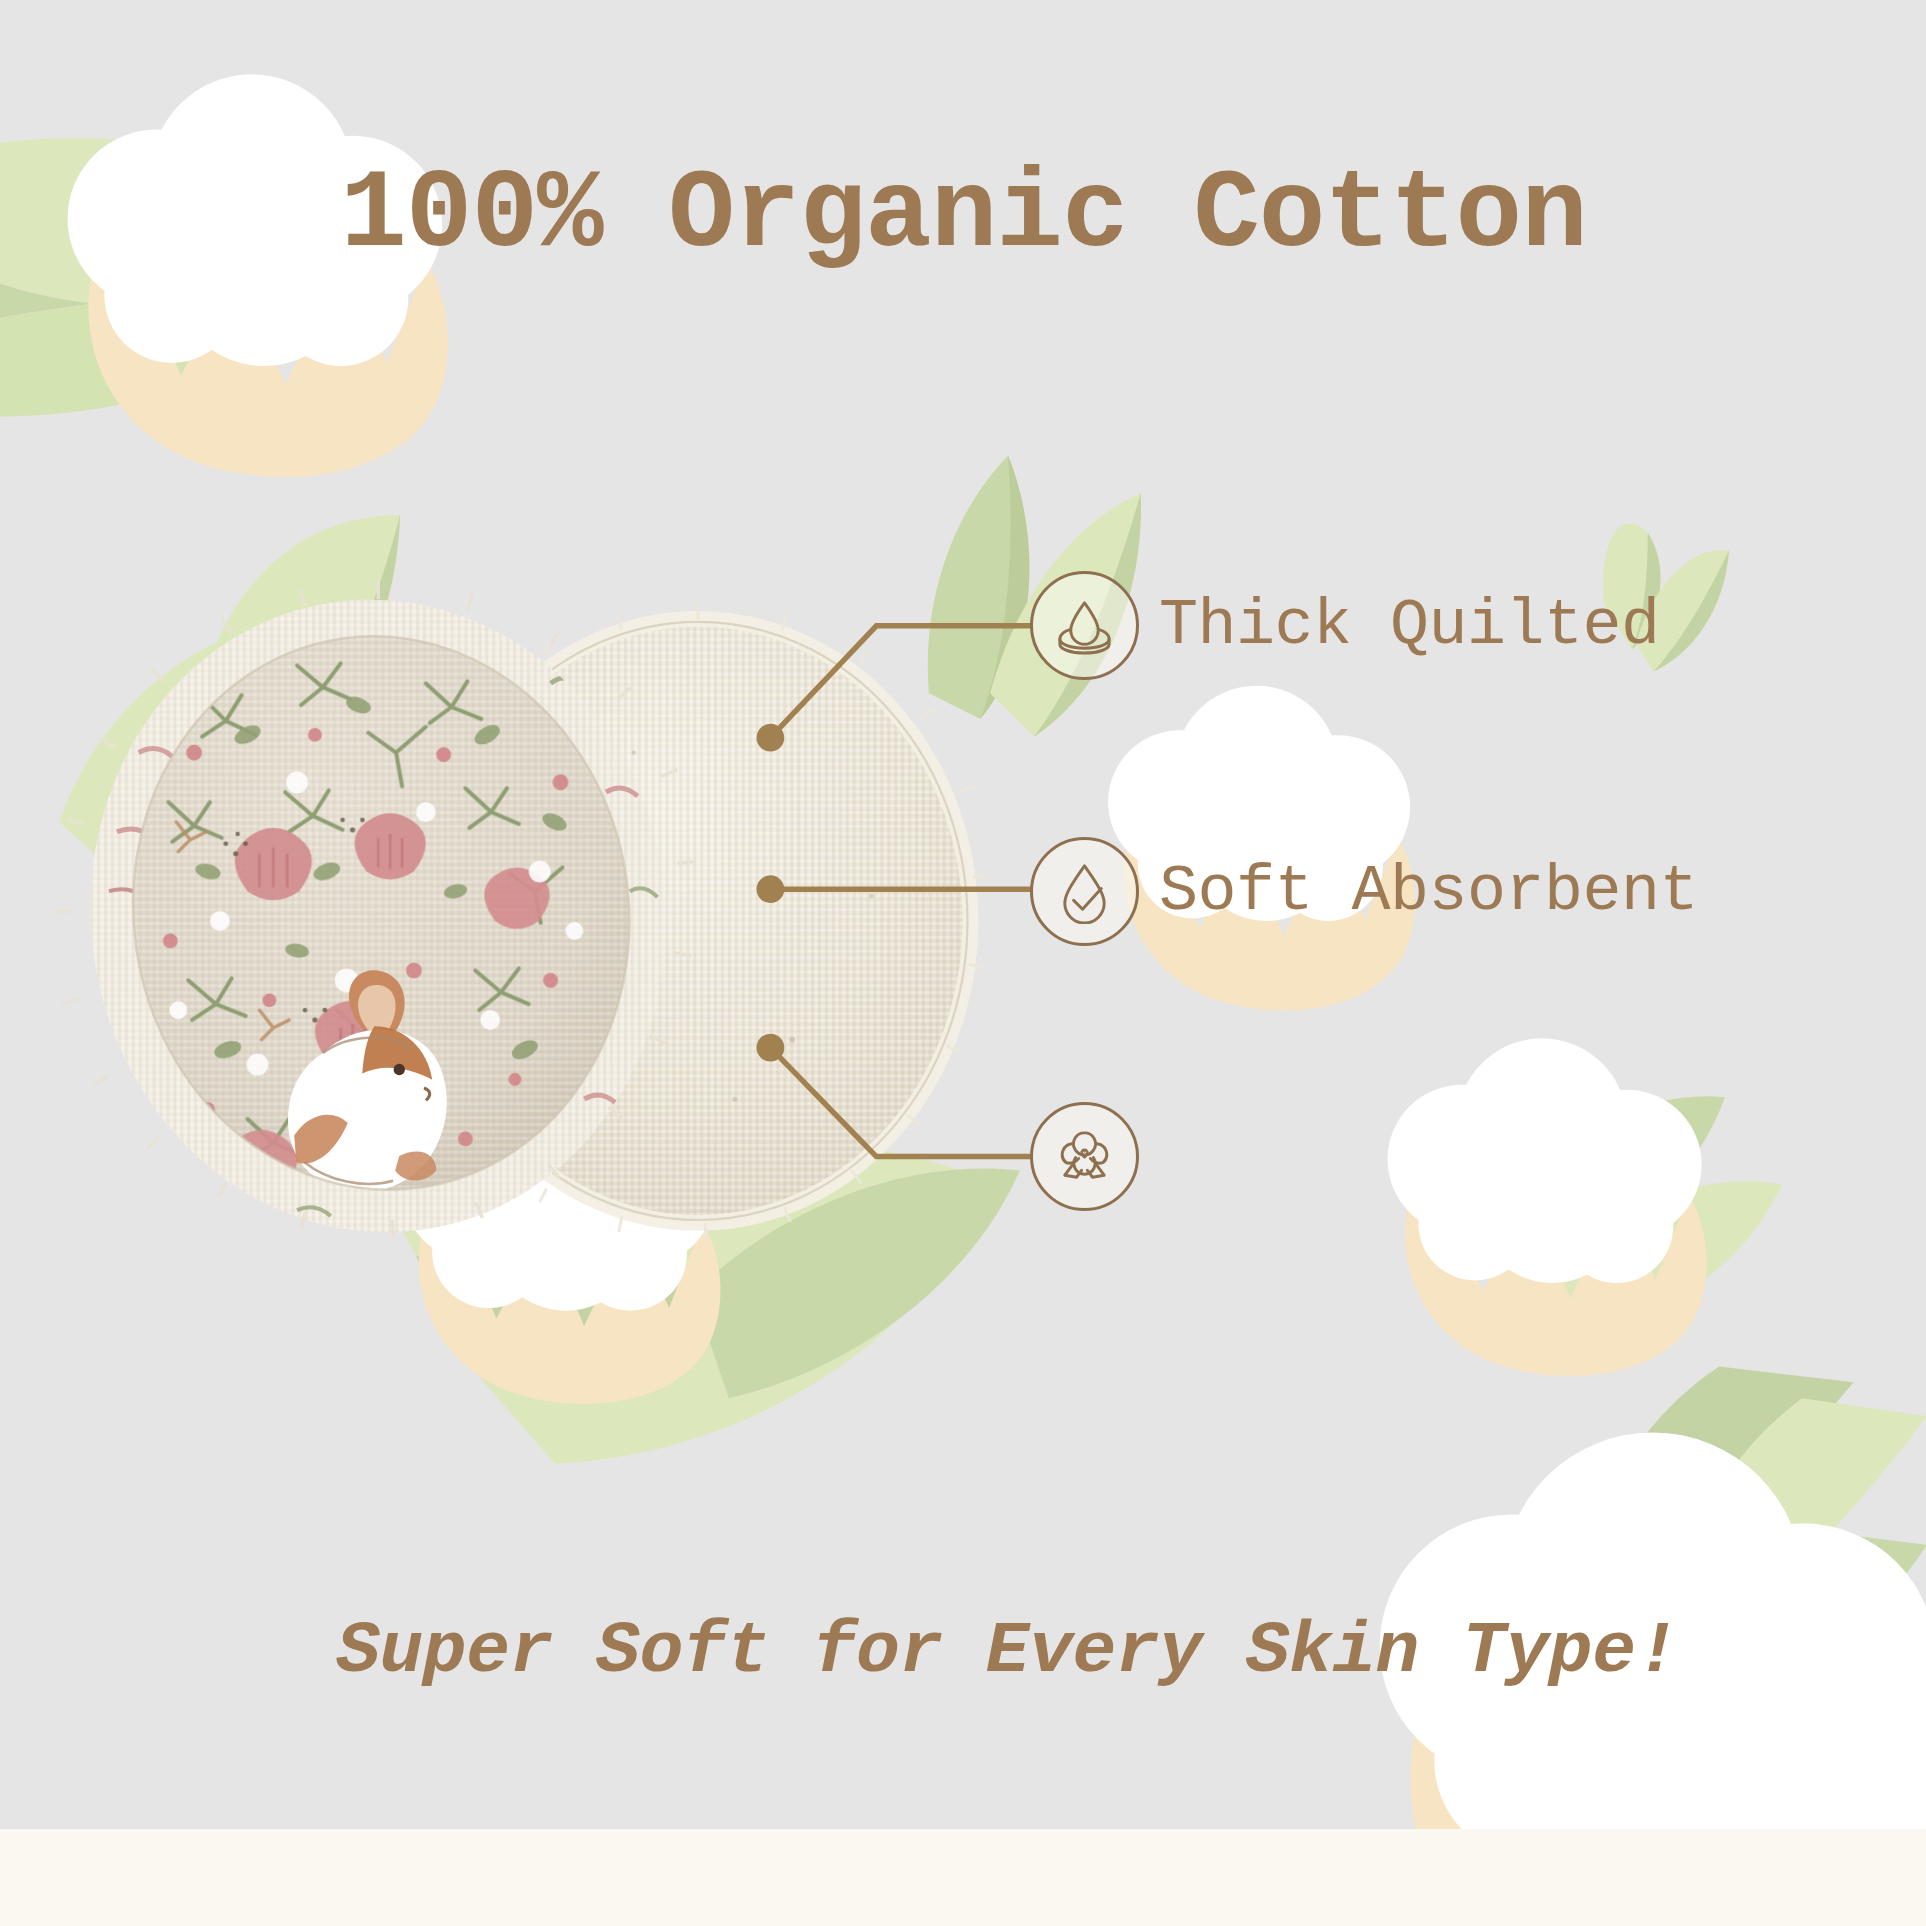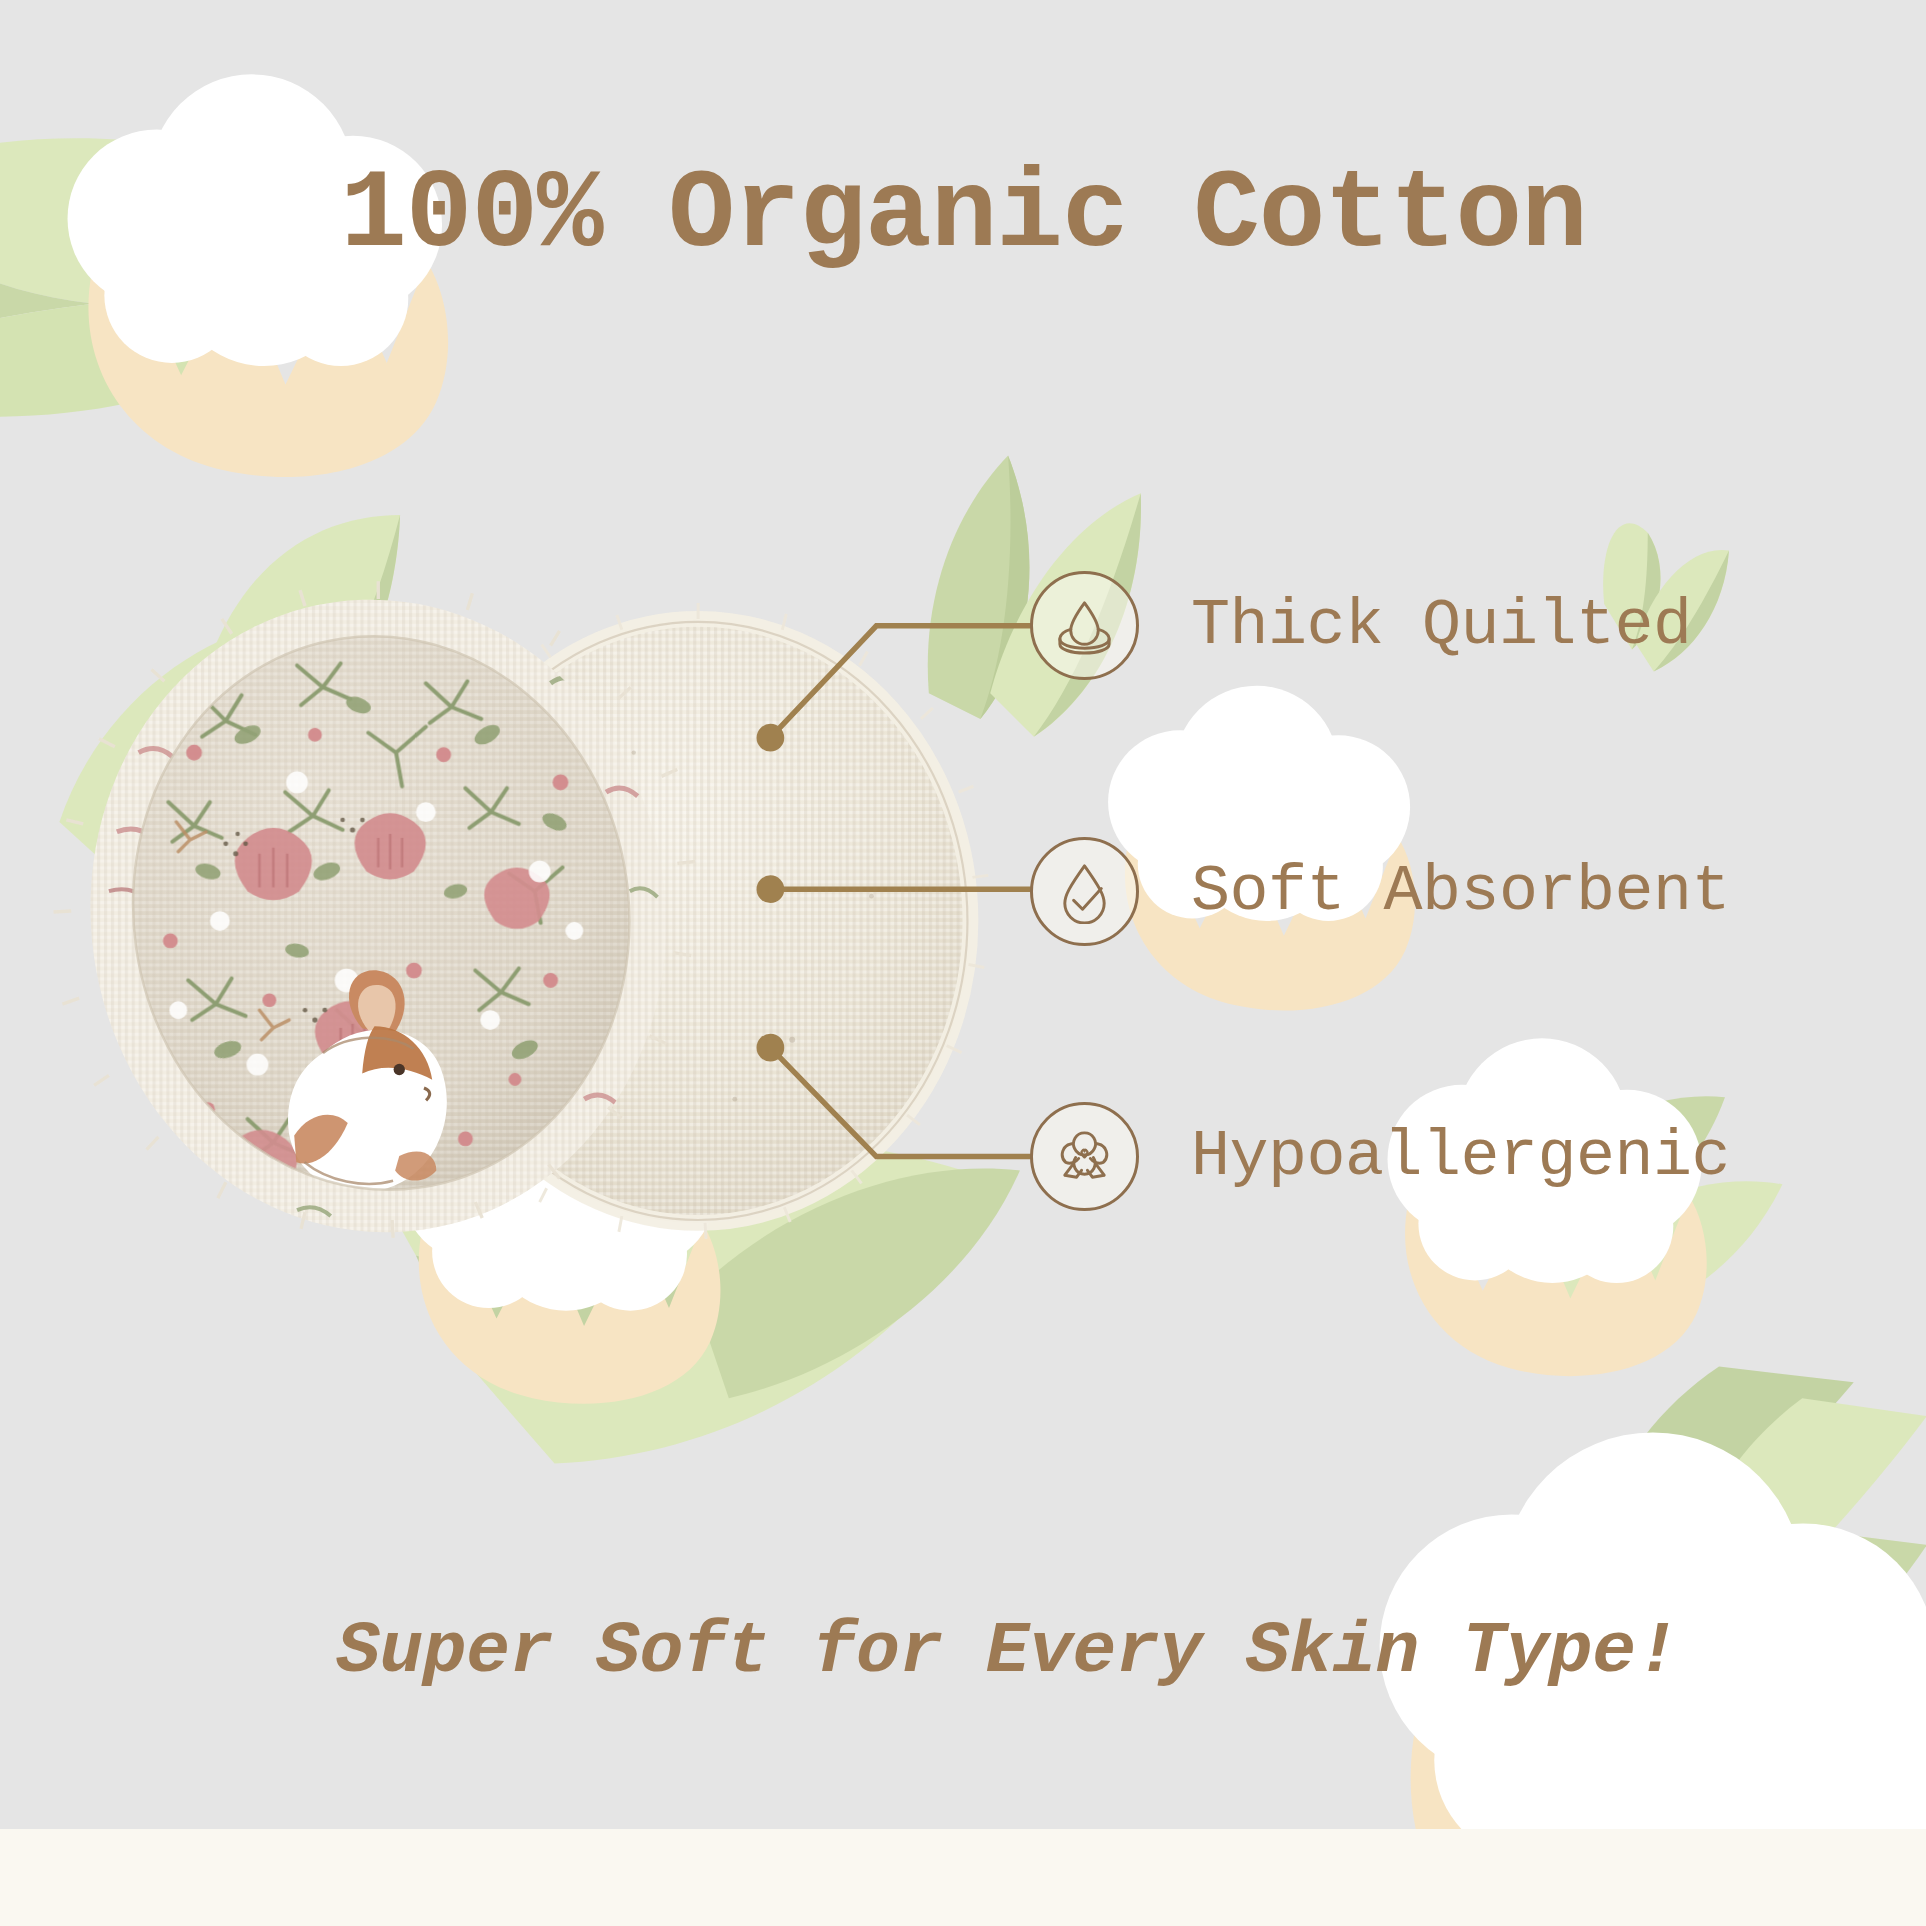--- a/index.html
+++ b/index.html
@@ -37,21 +37,21 @@
     letter-spacing: -0.5px;
     color: #9D7A54;
     z-index: 40;
     padding-left: 44px;
   }
 
   
   .feature {
     display: flex;
     align-items: center;
-    gap: 52px;
+    gap: 20px;
     z-index: 45;
   }
   .feature .badge {
     width: 103px; height: 103px;
     flex: 0 0 103px;
     border-radius: 50%;
     border: 3.5px solid #8E6F4E;
     background: rgba(250,248,241,0.55);
     display: flex; align-items: center; justify-content: center;
   }
@@ -422,19 +422,18 @@
           <path d="M46 20 a11 11 0 0 1 6 19 a11 11 0 0 1 -13 -4"></path>
           <path d="M24 34 a11 11 0 0 0 9 17 a11 11 0 0 0 9 -17"></path>
 
           <path d="M22 40 L 13 52 L 25 54 L 30 47"></path>
           <path d="M44 40 L 53 52 L 41 54 L 36 47"></path>
 
           <path d="M30 28 q3 -4 3 0 q0 -4 3 0 q0 4 -3 6 q-3 -2 -3 -6 Z" stroke-width="2.2"></path>
         </g>
       </svg>
     </div>
-    <div class="flabel">Hypoallergenic</div>
   </div>
 
   <div class="abs" id="tagline">Super Soft for Every Skin Type!</div>
 
 </div>
 
 
 </body></html>

